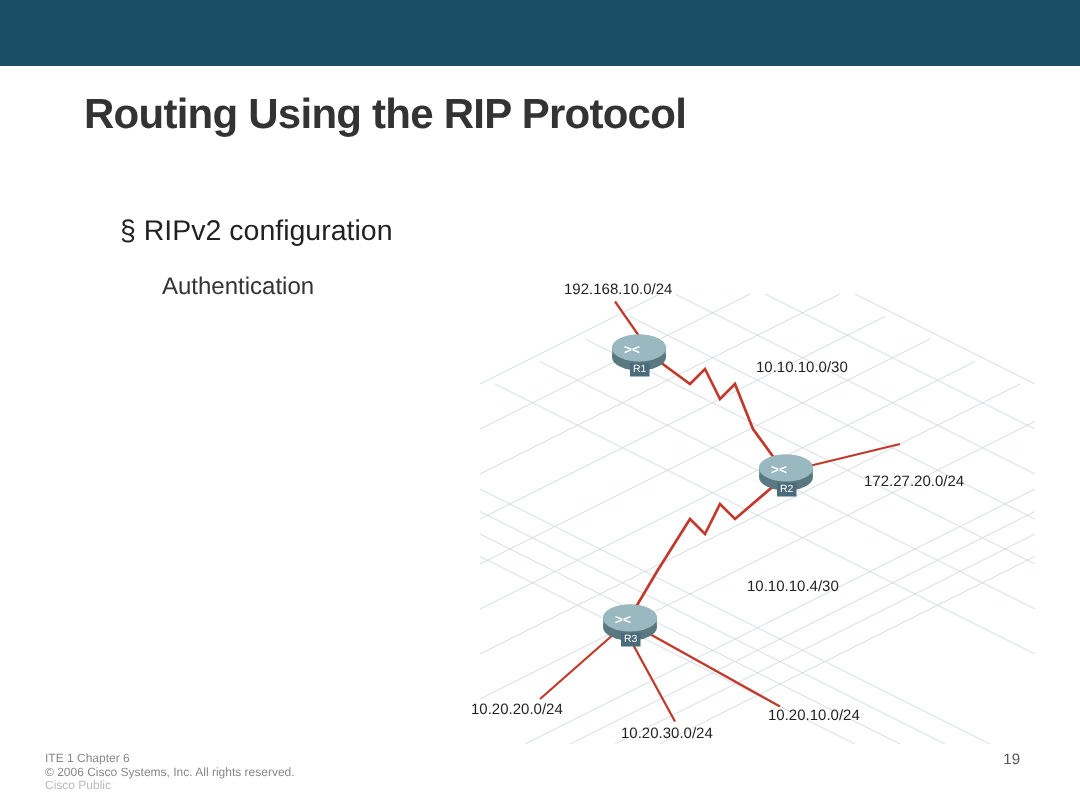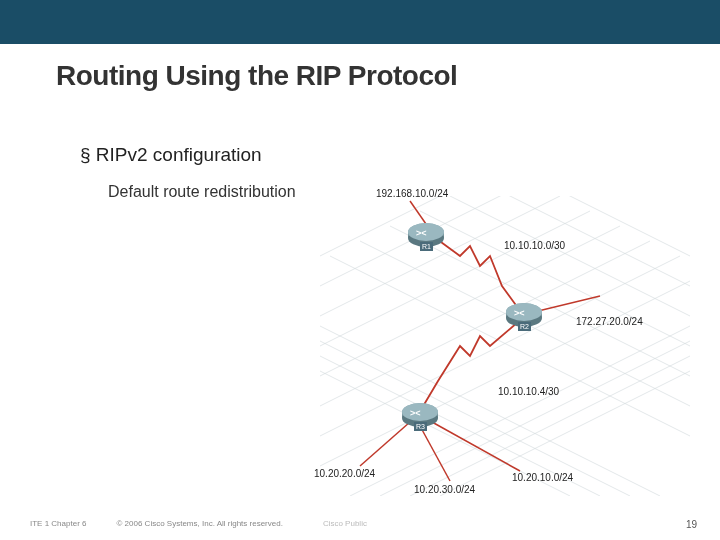--- a/index.html
+++ b/index.html
@@ -46,25 +46,26 @@
     position: absolute;
     top: 196px;
     left: 320px;
     width: 370px;
     height: 300px;
   }
   .footer {
     position: absolute;
     bottom: 12px;
     left: 30px;
-    right: 23px;
+    right: 40px;
     font-size: 8px;
     color: #888;
     display: flex;
     align-items: flex-start;
+    flex-direction: column;
   }
   .footer .chap { margin-right: 30px; }
   .footer .copy { margin-right: 40px; }
   .footer .pub { color: #bbb; }
   .footer .page {
     position: absolute;
     right: 0;
     color: #555;
     font-size: 10px;
   }
@@ -86,21 +87,21 @@
 </head>
 <body>
 
 <div class="top-bar"></div>
 
 <div class="title">Routing Using the RIP Protocol</div>
 
 <div class="subtitle">§ RIPv2 configuration</div>
 
 <div class="sub-list">
-  <div>Default route redistribution</div>
+  <div>Authentication</div>
 </div>
 
 <div class="diagram">
   <svg width="370" height="300" viewBox="0 0 370 300">
 
     <g stroke="#d0d8dc" stroke-width="0.6" fill="none">
       <line x1="0" y1="60" x2="180" y2="-30"></line>
       <line x1="0" y1="90" x2="210" y2="-15"></line>
       <line x1="0" y1="120" x2="240" y2="0"></line>
       <line x1="0" y1="150" x2="270" y2="15"></line>

